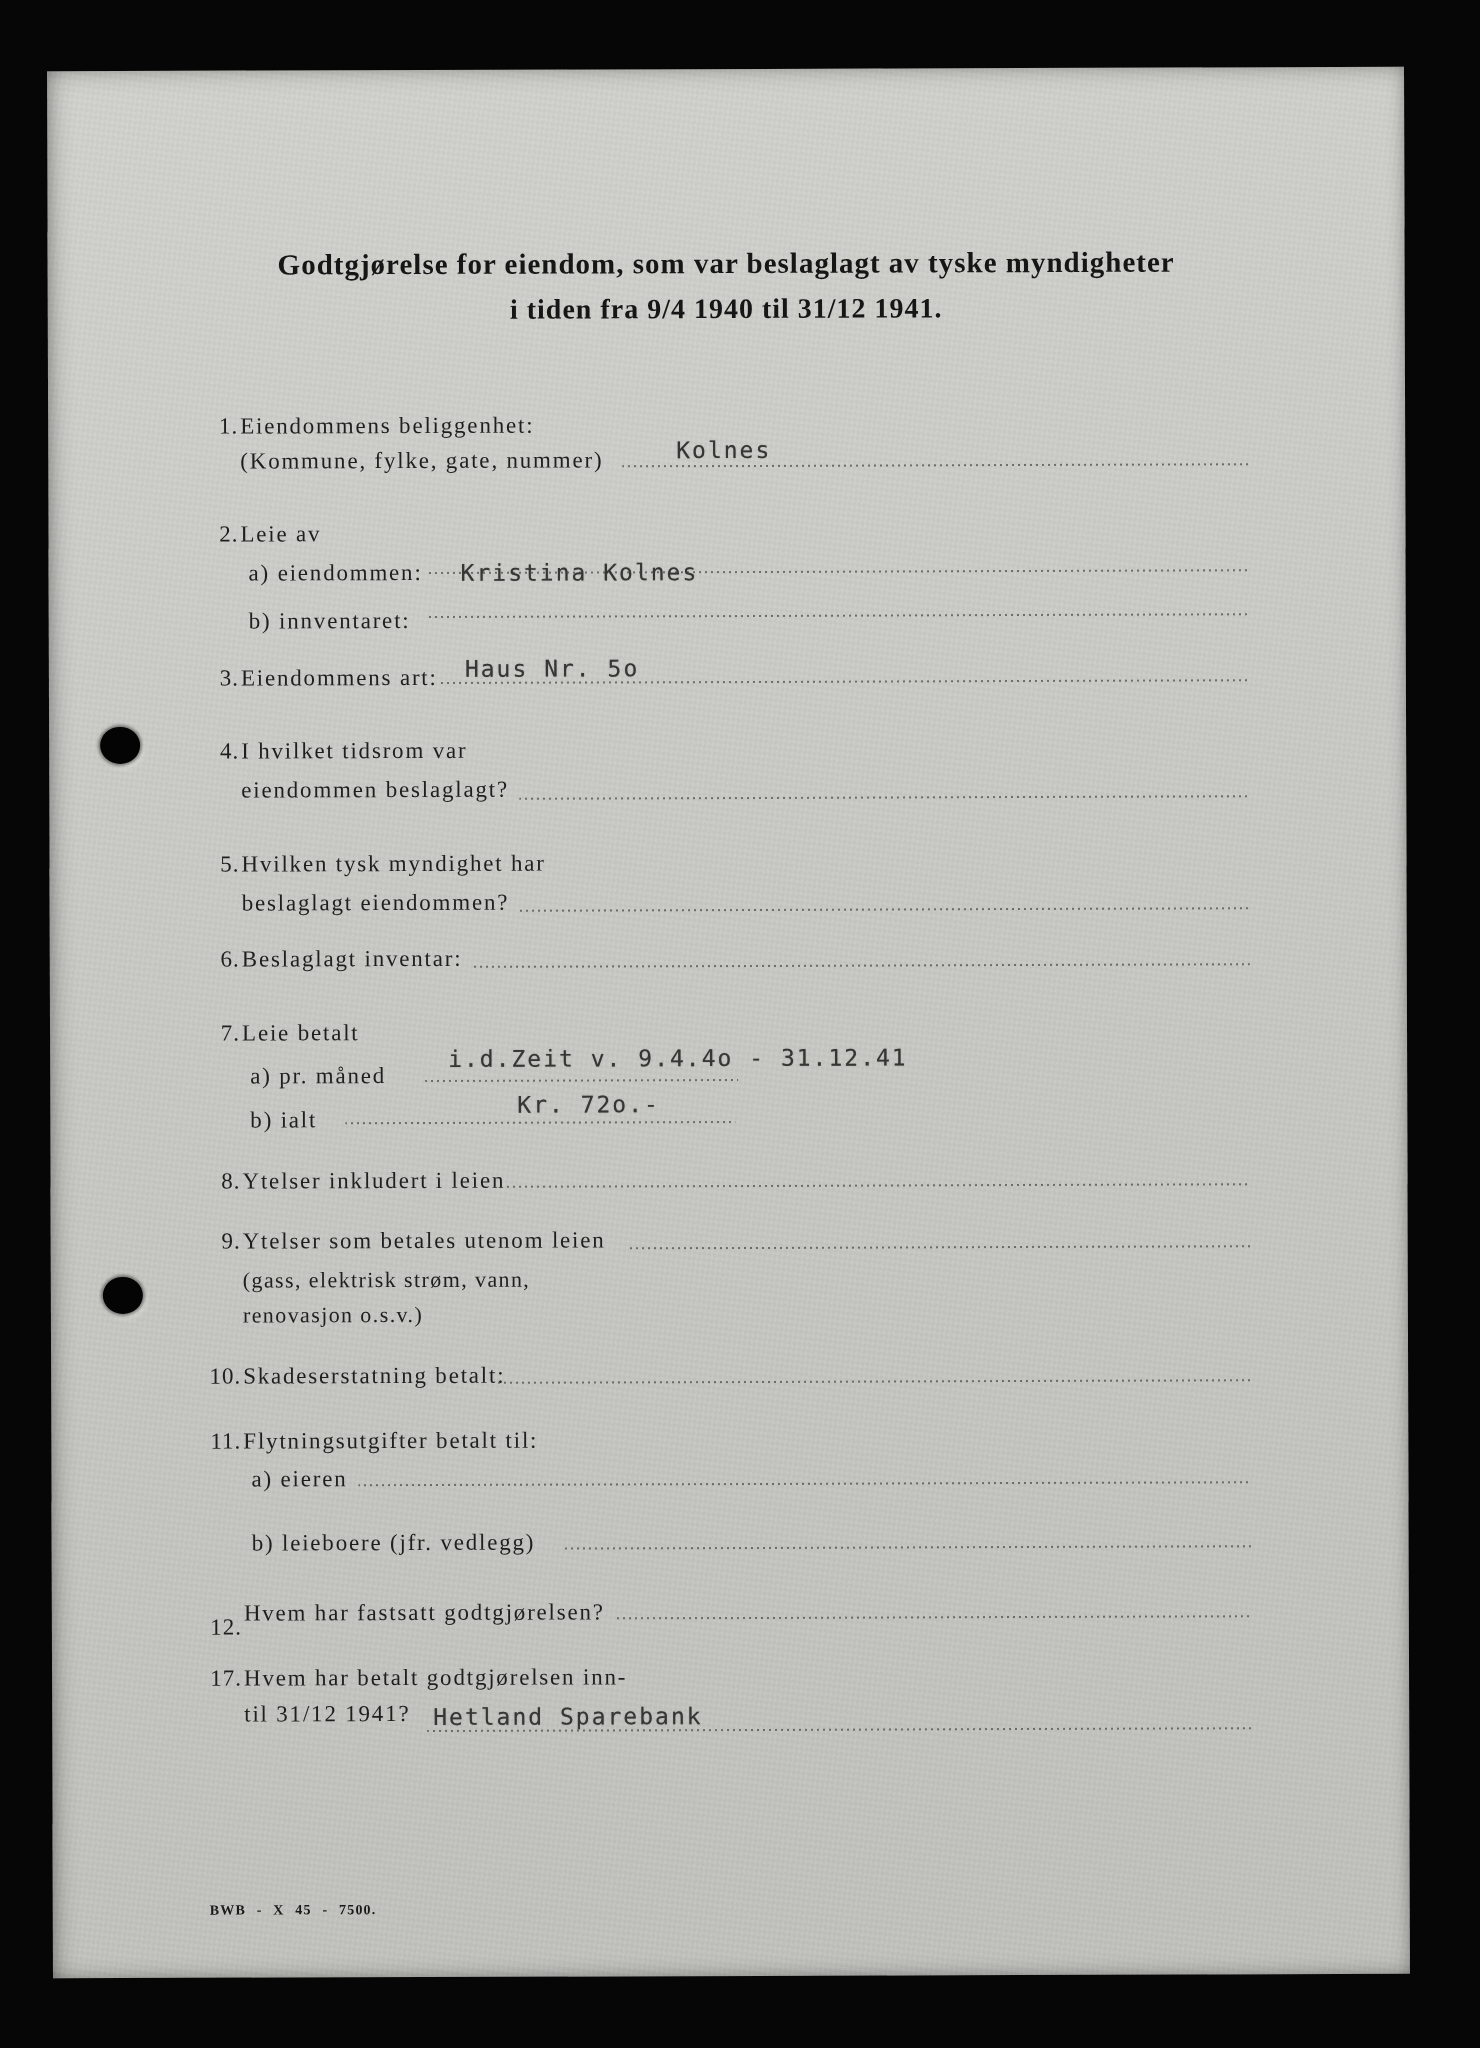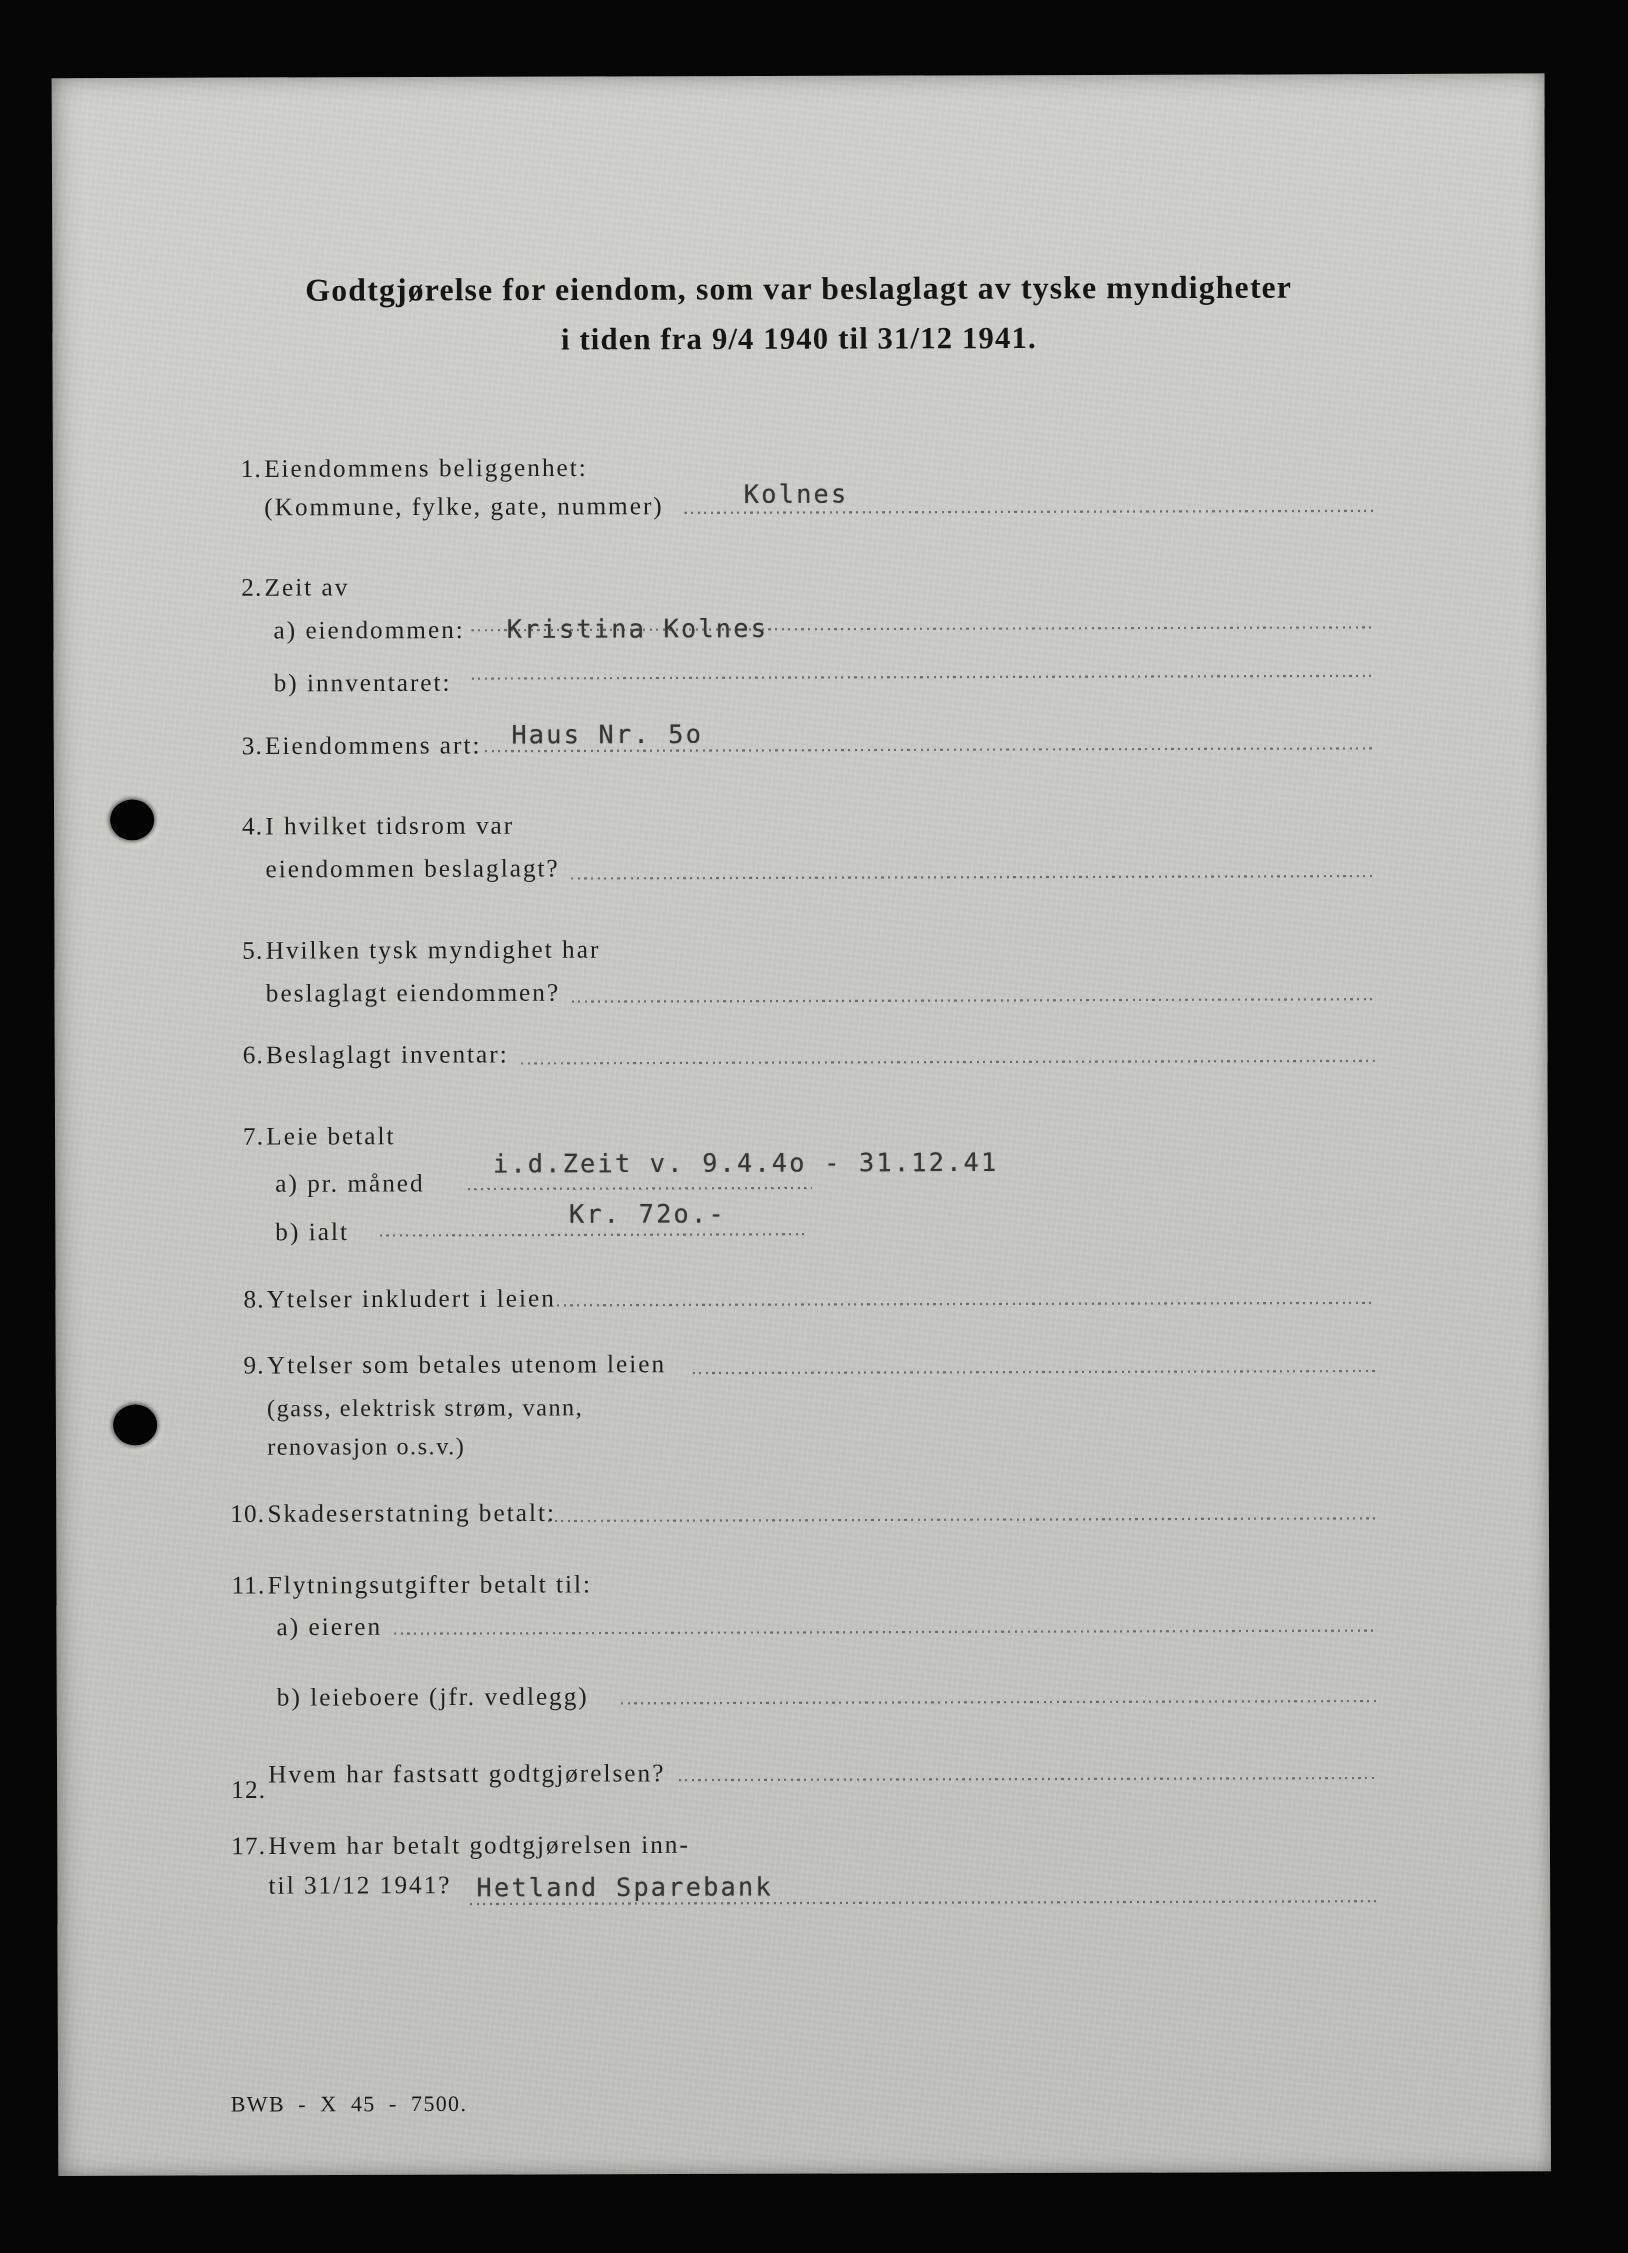--- a/index.html
+++ b/index.html
@@ -21,42 +21,42 @@
   .title{left:0;right:0;text-align:center;font-weight:bold;font-size:29px;letter-spacing:1px;color:#161616;}
   .subtitle{left:0;right:0;text-align:center;font-weight:bold;font-size:28px;letter-spacing:1px;color:#161616;}
   .num{width:44px;text-align:right;font-size:23px;letter-spacing:1px;}
   .lbl{font-size:23px;letter-spacing:1.8px;}
   .sub{font-size:23px;letter-spacing:1.8px;}
   .note{font-size:22px;letter-spacing:1.4px;}
   .typed{position:absolute;font-family:"DejaVu Sans Mono", monospace;font-size:23px;
          letter-spacing:2px;color:#363634;text-shadow:0 0 1px rgba(55,55,52,0.55);line-height:1;}
   .dots{position:absolute;height:2px;
         background-image:repeating-linear-gradient(90deg, rgba(78,78,73,0.75) 0 2px, rgba(0,0,0,0) 2px 6px);}
-  .footer{font-weight:normal;font-size:20px;letter-spacing:1.2px;word-spacing:6px;color:#1a1a1a;}
+  .footer{font-weight:bold;font-size:14px;letter-spacing:1.2px;word-spacing:6px;color:#1a1a1a;}
 </style>
 </head>
 <body>
 
 <div class="scan">
   <div class="paper">
 
     <div class="hole" style="left:51px;top:656px;"></div>
     <div class="hole" style="left:52px;top:1206px;"></div>
 
     <div class="t title" style="top:178px;">Godtgjørelse for eiendom, som var beslaglagt av tyske myndigheter</div>
     <div class="t subtitle" style="top:224px;">i tiden fra 9/4 1940 til 31/12 1941.</div>
 
     <div class="t num" style="left:146px;top:343px;">1.</div>
     <div class="t lbl" style="left:192px;top:343px;">Eiendommens beliggenhet:</div>
     <div class="t lbl" style="left:192px;top:378px;">(Kommune, fylke, gate, nummer)</div>
     <div class="dots" style="left:574px;top:396px;width:626px;"></div>
     <div class="typed" style="left:628px;top:370px;">Kolnes</div>
 
     <div class="t num" style="left:146px;top:451px;">2.</div>
-    <div class="t lbl" style="left:192px;top:451px;">Zeit av</div>
+    <div class="t lbl" style="left:192px;top:451px;">Leie av</div>
     <div class="t sub" style="left:200px;top:490px;">a) eiendommen:</div>
     <div class="dots" style="left:380px;top:502px;width:820px;"></div>
     <div class="typed" style="left:412px;top:480px;margin-top:12px;">Kristina Kolnes</div>
     <div class="t sub" style="left:200px;top:538px;">b) innventaret:</div>
     <div class="dots" style="left:380px;top:546px;width:820px;"></div>
 
     <div class="t num" style="left:146px;top:595px;">3.</div>
     <div class="t lbl" style="left:192px;top:595px;">Eiendommens art:</div>
     <div class="dots" style="left:392px;top:612px;width:808px;"></div>
     <div class="typed" style="left:416px;top:588px;">Haus Nr. 5o</div>

